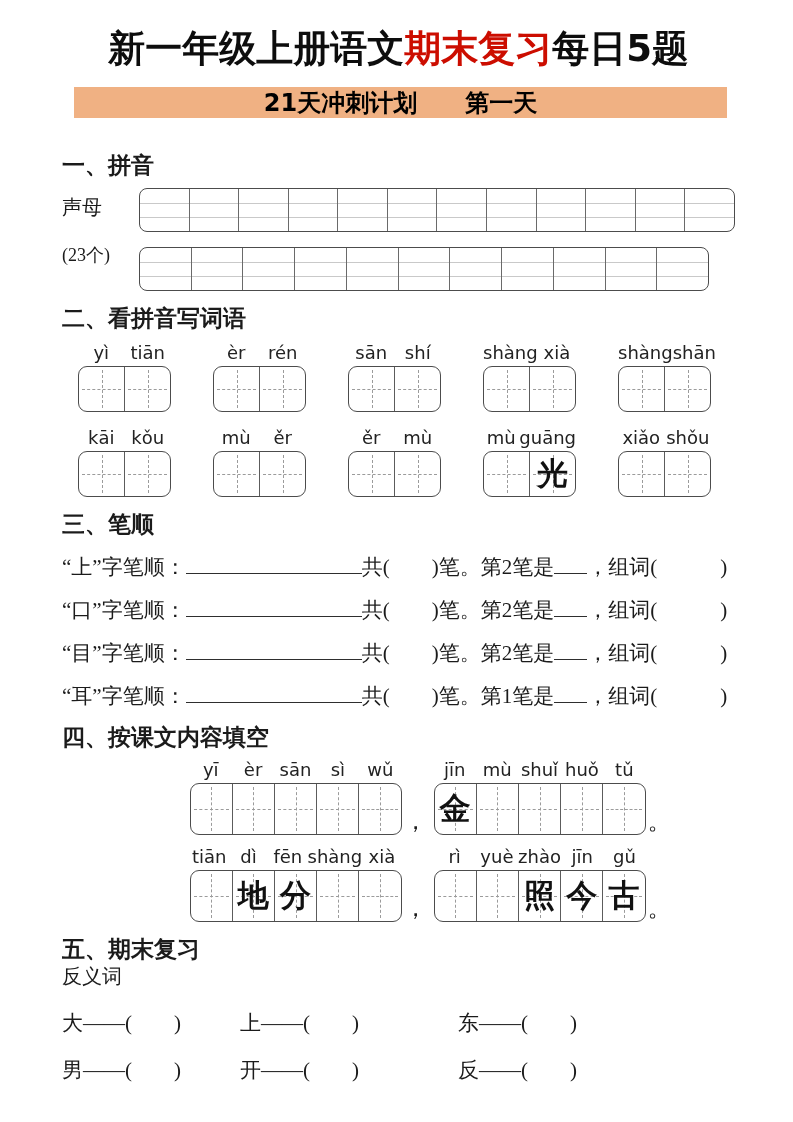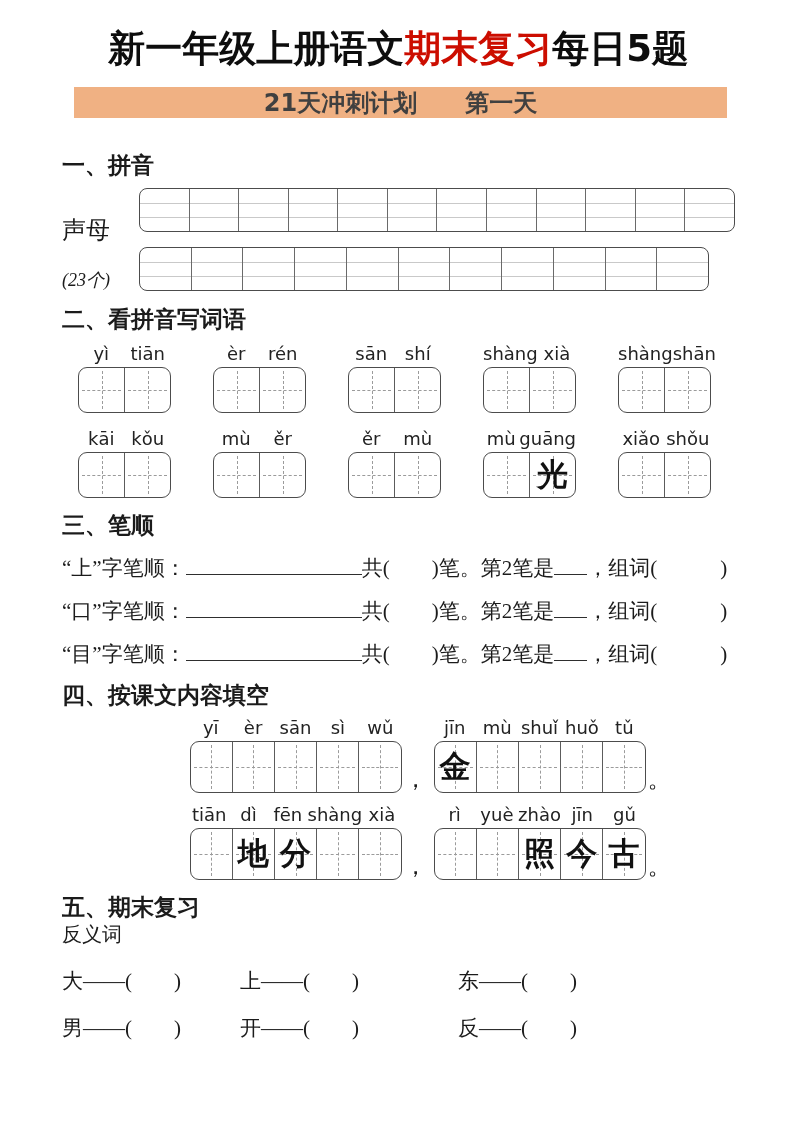--- a/index.html
+++ b/index.html
@@ -13,30 +13,30 @@
   h1.title{
     margin:0 0 18px;text-align:center;font-size:37px;font-weight:900;
     font-family:"DejaVu Sans","Liberation Sans",sans-serif;
     white-space:nowrap;letter-spacing:0;line-height:1.12;color:#0d0d0d;
   }
   h1.title .red{color:#cc0d00;}
   .banner{
     height:31px;margin:10px 8px 34px 12px;
     display:flex;align-items:center;justify-content:center;
     font-family:"DejaVu Sans","Liberation Sans",sans-serif;
-    font-weight:bold;font-size:24px;color:#404040;
+    font-weight:bold;font-size:24px;color:#000000;
   }
   
   h2.sec-h{font-size:23px;font-weight:600;margin:0;line-height:1.2;}
   .sec{margin-top:14px;}
   
   .sec1-body{display:flex;margin-top:8px;}
   .sec1-labels{width:78px;box-sizing:border-box;padding-top:6px;}
-  .lbl-shengmu{font-size:24px;margin-top:20px;}
-  .lbl-count{font-size:18px;margin-top:22px;font-style:italic;}
+  .lbl-shengmu{font-size:20px;}
+  .lbl-count{font-size:18px;margin-top:22px;}
   .strips{display:flex;flex-direction:column;gap:15px;}
   .kind-pinyin4{display:flex;height:42px;border:1.6px solid #4c4c4c;border-radius:8px;background:#fff;}
   .kind-pinyin4 .cell{flex:1;position:relative;}
   .kind-pinyin4 .cell + .cell{border-left:1.3px solid #6a6a6a;}
   .kind-pinyin4 .cell::before,.kind-pinyin4 .cell::after{
     content:"";position:absolute;left:0;right:0;border-top:1px solid #c9c9c9;}
   .kind-pinyin4 .cell::before{top:33%;}
   .kind-pinyin4 .cell::after{top:66%;}
   .strip-1{width:596px;}
   .strip-2{width:570px;}
@@ -229,20 +229,21 @@
           </div>
         </div>
     </div>
   </div>
 
   <div class="sec">
     <h2 class="sec-h">三、笔顺</h2>
     <div class="bs-line"><span>“上”字笔顺：</span><span class="u-long"></span><span>共(　　)笔。第2笔是</span><span class="u-short"></span><span>，组词(　　　)</span></div>
     <div class="bs-line"><span>“口”字笔顺：</span><span class="u-long"></span><span>共(　　)笔。第2笔是</span><span class="u-short"></span><span>，组词(　　　)</span></div>
     <div class="bs-line"><span>“目”字笔顺：</span><span class="u-long"></span><span>共(　　)笔。第2笔是</span><span class="u-short"></span><span>，组词(　　　)</span></div>
+    <div class="bs-line"><span>“耳”字笔顺：</span><span class="u-long"></span><span>共(　　)笔。第1笔是</span><span class="u-short"></span><span>，组词(　　　)</span></div>
   </div>
 
   <div class="sec">
     <h2 class="sec-h">四、按课文内容填空</h2>
     <div class="fill-row">
       <div class="fill-unit">
           <div class="py-row">
             <span>yī</span>
             <span>èr</span>
             <span>sān</span>

